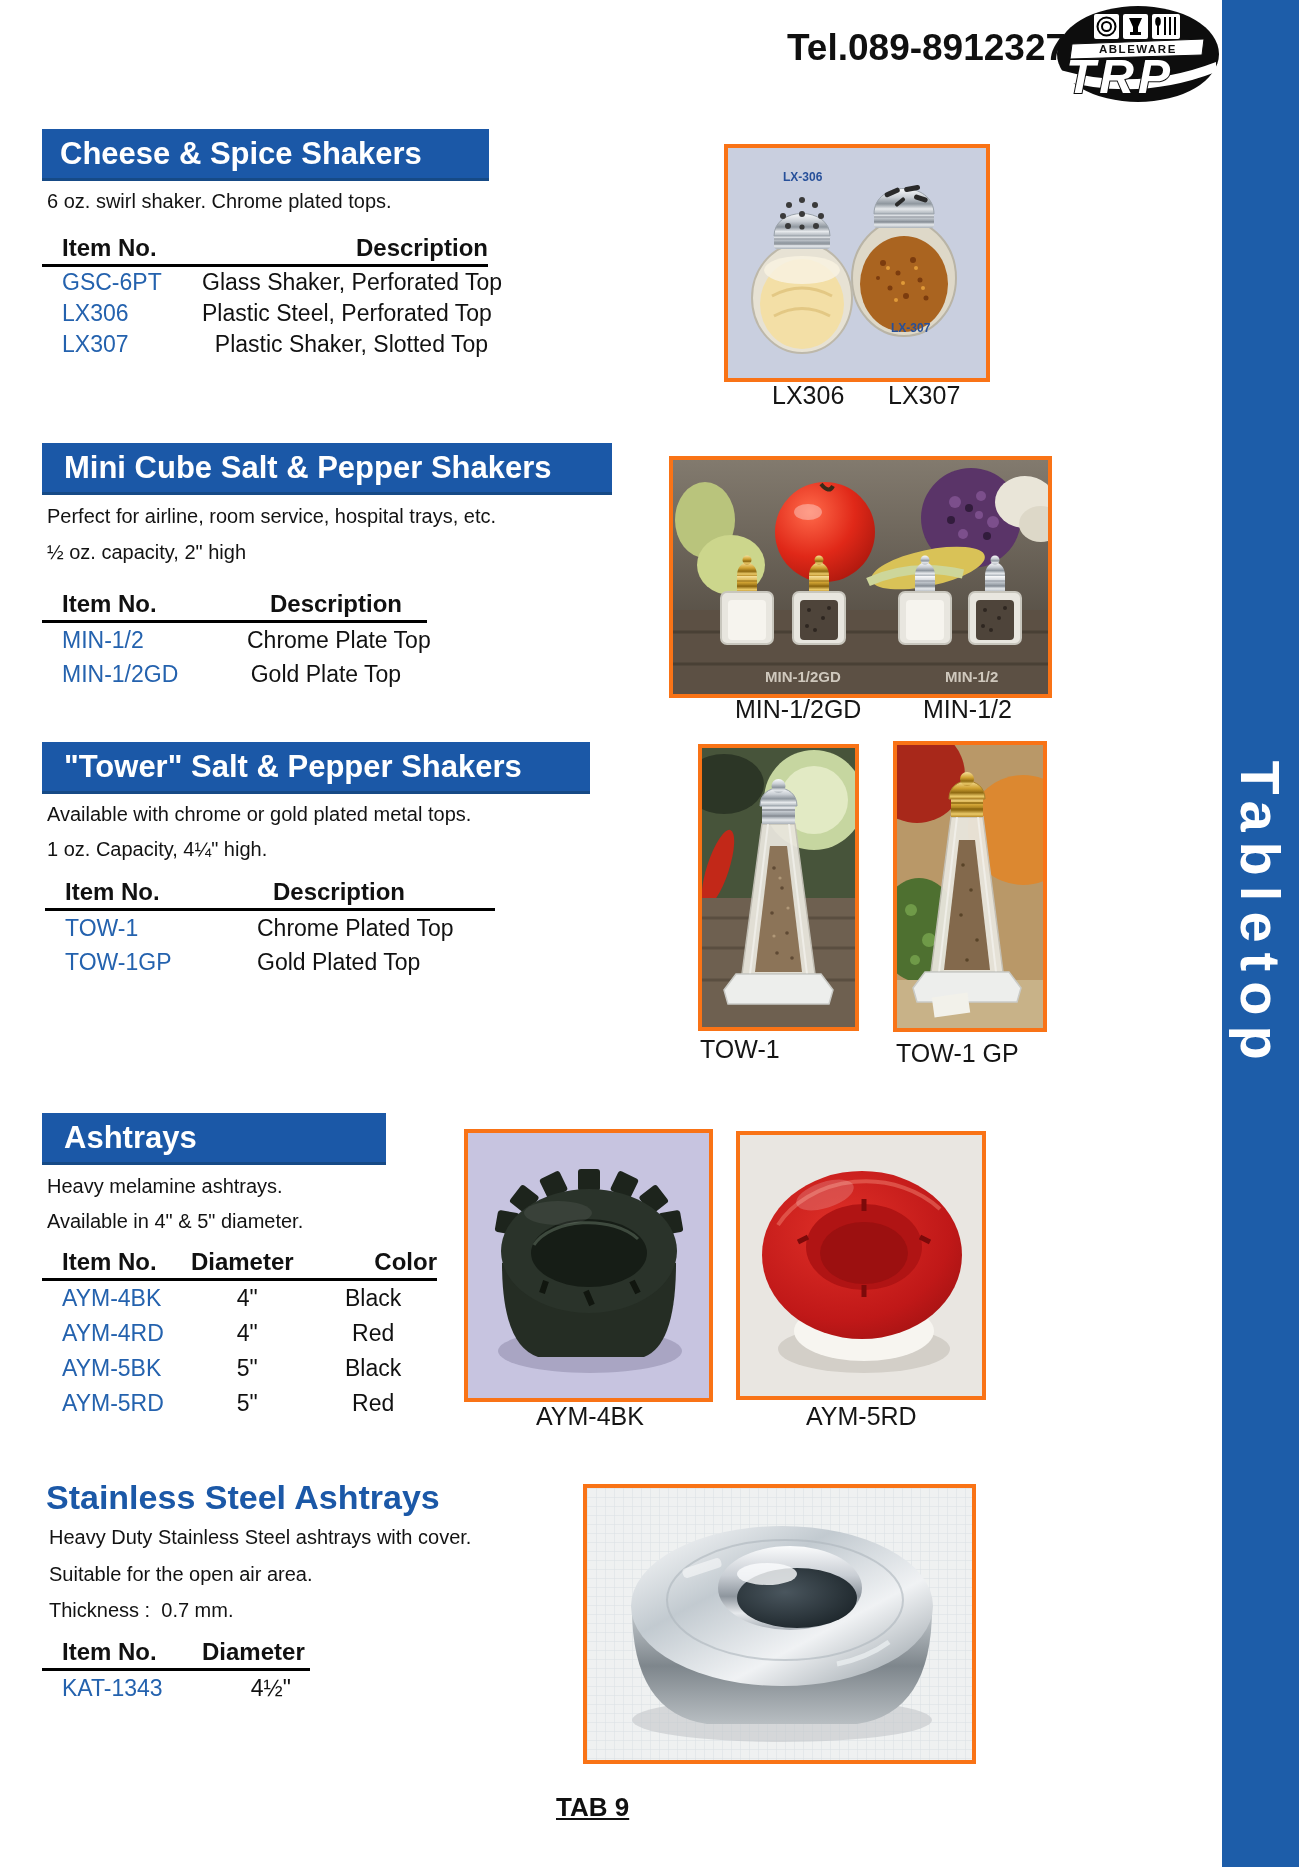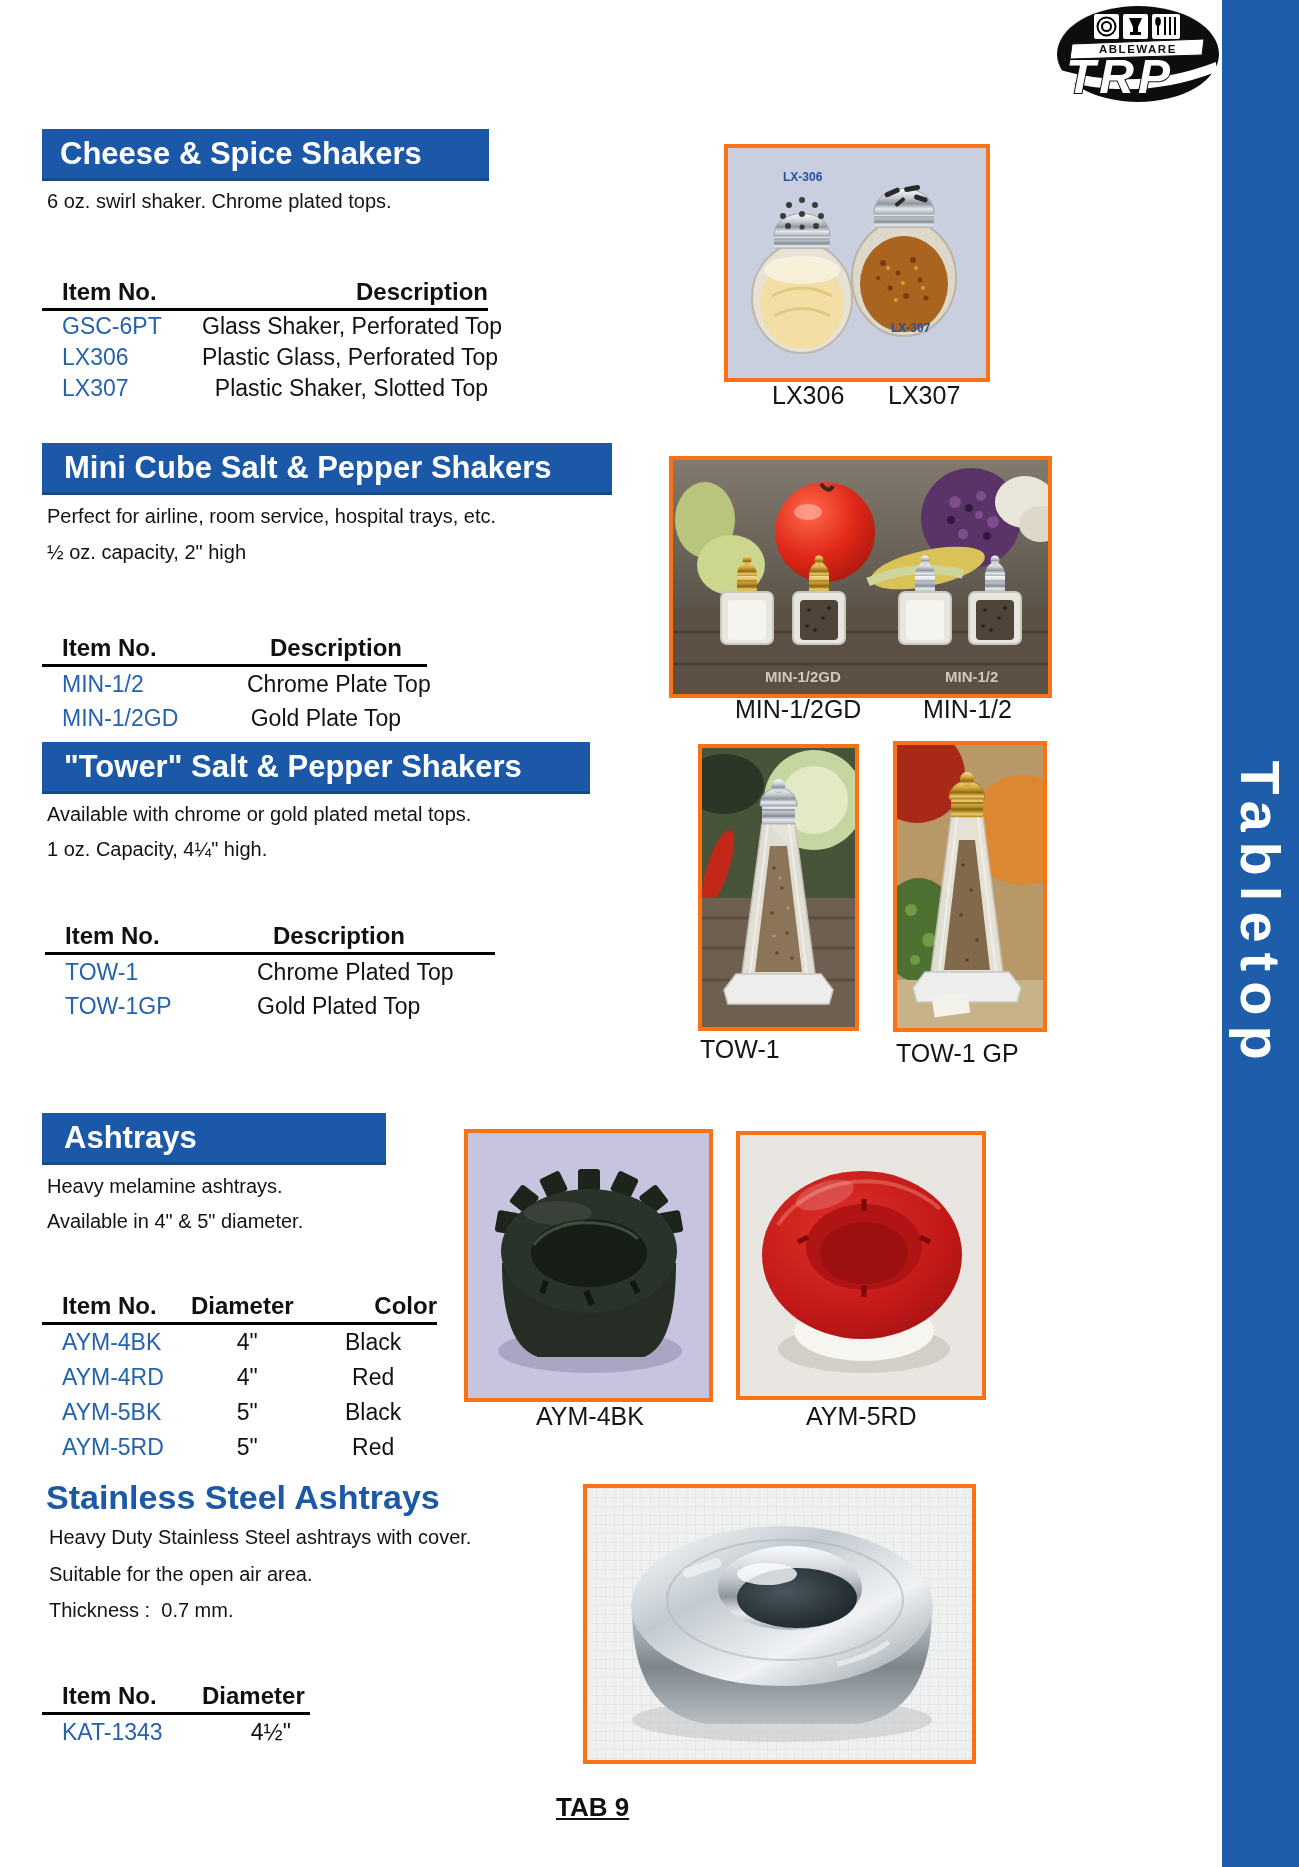--- a/index.html
+++ b/index.html
@@ -23,21 +23,21 @@
   .bar3{left:42px;top:742px;width:526px;}
   .bar4{left:42px;top:1113px;width:322px;}
 
   .blue-heading{position:absolute;left:46px;top:1478px;font-size:34px;font-weight:bold;color:#1b58a7;}
 
   .note{position:absolute;font-size:20px;color:#131313;white-space:pre;}
 
   
   .tbl{position:absolute;}
   .thead,.trow{display:flex;align-items:center;}
-  .thead{height:32px;font-weight:bold;font-size:24px;margin-top:44px;}
+  .thead{height:32px;font-weight:bold;font-size:24px;}
   .tline{height:3px;background:#000;}
   .trow{font-size:23px;}
   .item{color:#2462ae;}
   .c1{padding-left:20px;box-sizing:border-box;}
   .c2,.c3{text-align:right;}
   .trow .c2{text-align:left;white-space:nowrap;margin-left:32px;}
   .t1{left:42px;top:232px;width:446px;} .t1 .c1{width:160px;} .t1 .c2{width:286px;} .t1 .trow{height:31px;}
   .t2{left:42px;top:588px;width:385px;} .t2 .c1{width:180px;} .t2 .c2{width:180px;} .t2 .trow{height:34px;}
   .t3{left:45px;top:876px;width:450px;} .t3 .c1{width:180px;} .t3 .c2{width:180px;} .t3 .trow{height:34px;}
   .t4{left:42px;top:1246px;width:395px;} .t4 .c1{width:160px;} .t4 .c2{width:80px;} .t4 .c3{width:150px;margin-left:28px;}
@@ -113,20 +113,21 @@
         <stop offset="1" stop-color="#b8bec2"></stop>
     </linearGradient>
     <pattern id="grid" width="9" height="9" patternUnits="userSpaceOnUse">
       <path d="M9 0H0V9" fill="none" stroke="#d9dfe3" stroke-width="1"></path>
     </pattern>
   </defs>
 </svg>
 
 <div class="page">
 
+  <div class="tel">Tel.089-8912327</div>
   <svg class="logo" viewBox="0 0 168 100">
     <ellipse cx="84" cy="50" rx="81" ry="48" fill="#0d0d0d"></ellipse>
     <g>
       <rect x="40" y="10" width="25" height="25" rx="2" fill="#fff"></rect>
       <circle cx="52.5" cy="22.5" r="9" fill="none" stroke="#000" stroke-width="2"></circle>
       <circle cx="52.5" cy="22.5" r="4.5" fill="none" stroke="#000" stroke-width="2"></circle>
     </g>
     <g>
       <rect x="69" y="10" width="25" height="25" rx="2" fill="#fff"></rect>
       <path d="M75 14 h13 l-4 9 v5 h3 v3 h-11 v-3 h3 v-5 z" fill="#000"></path>
@@ -153,21 +154,21 @@
       <span class="c1">Item No.</span>
       <span class="c2">Description</span>
     </div>
     <div class="tline"></div>
     <div class="trow">
       <span class="c1 item">GSC-6PT</span>
       <span class="c2">Glass Shaker, Perforated Top</span>
     </div>
     <div class="trow">
       <span class="c1 item">LX306</span>
-      <span class="c2">Plastic Glass, Perforated Top</span>
+      <span class="c2">Plastic Steel, Perforated Top</span>
     </div>
     <div class="trow">
       <span class="c1 item">LX307</span>
       <span class="c2">Plastic Shaker, Slotted Top</span>
     </div>
   </div>
 
   <div class="photo photo1">
     <svg viewBox="0 0 258 230" width="258" height="230">
       <rect width="258" height="230" fill="#c9cfdf"></rect>

